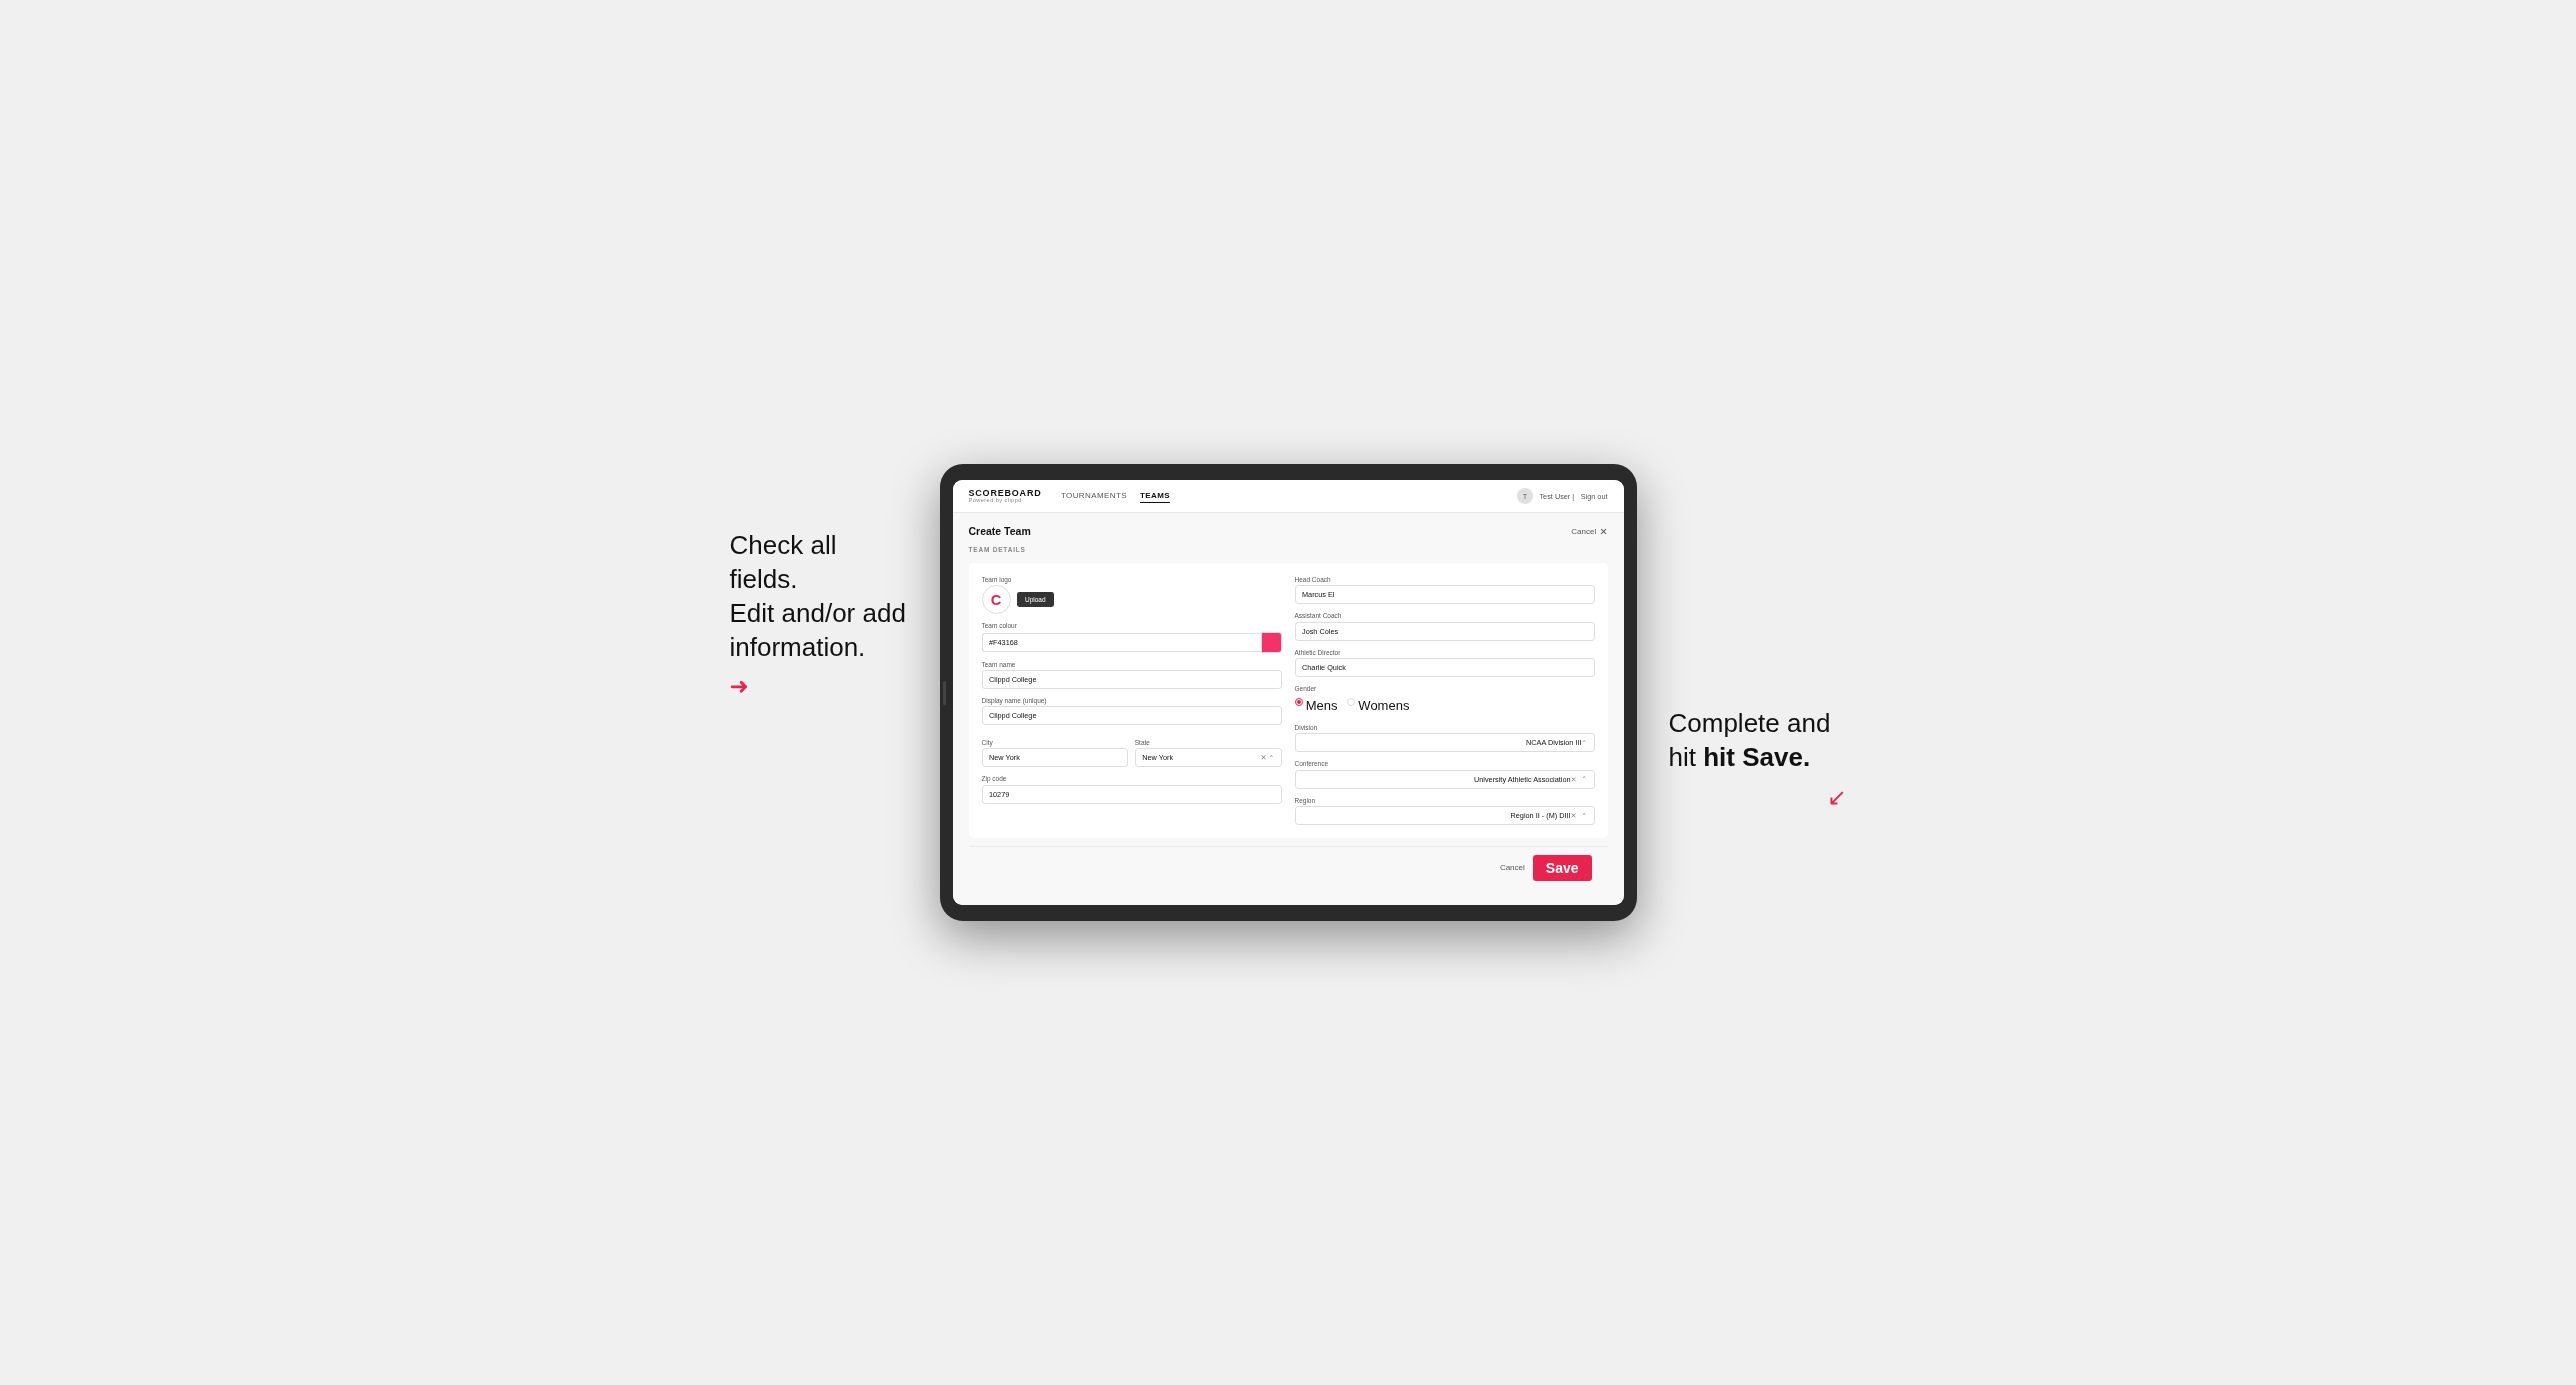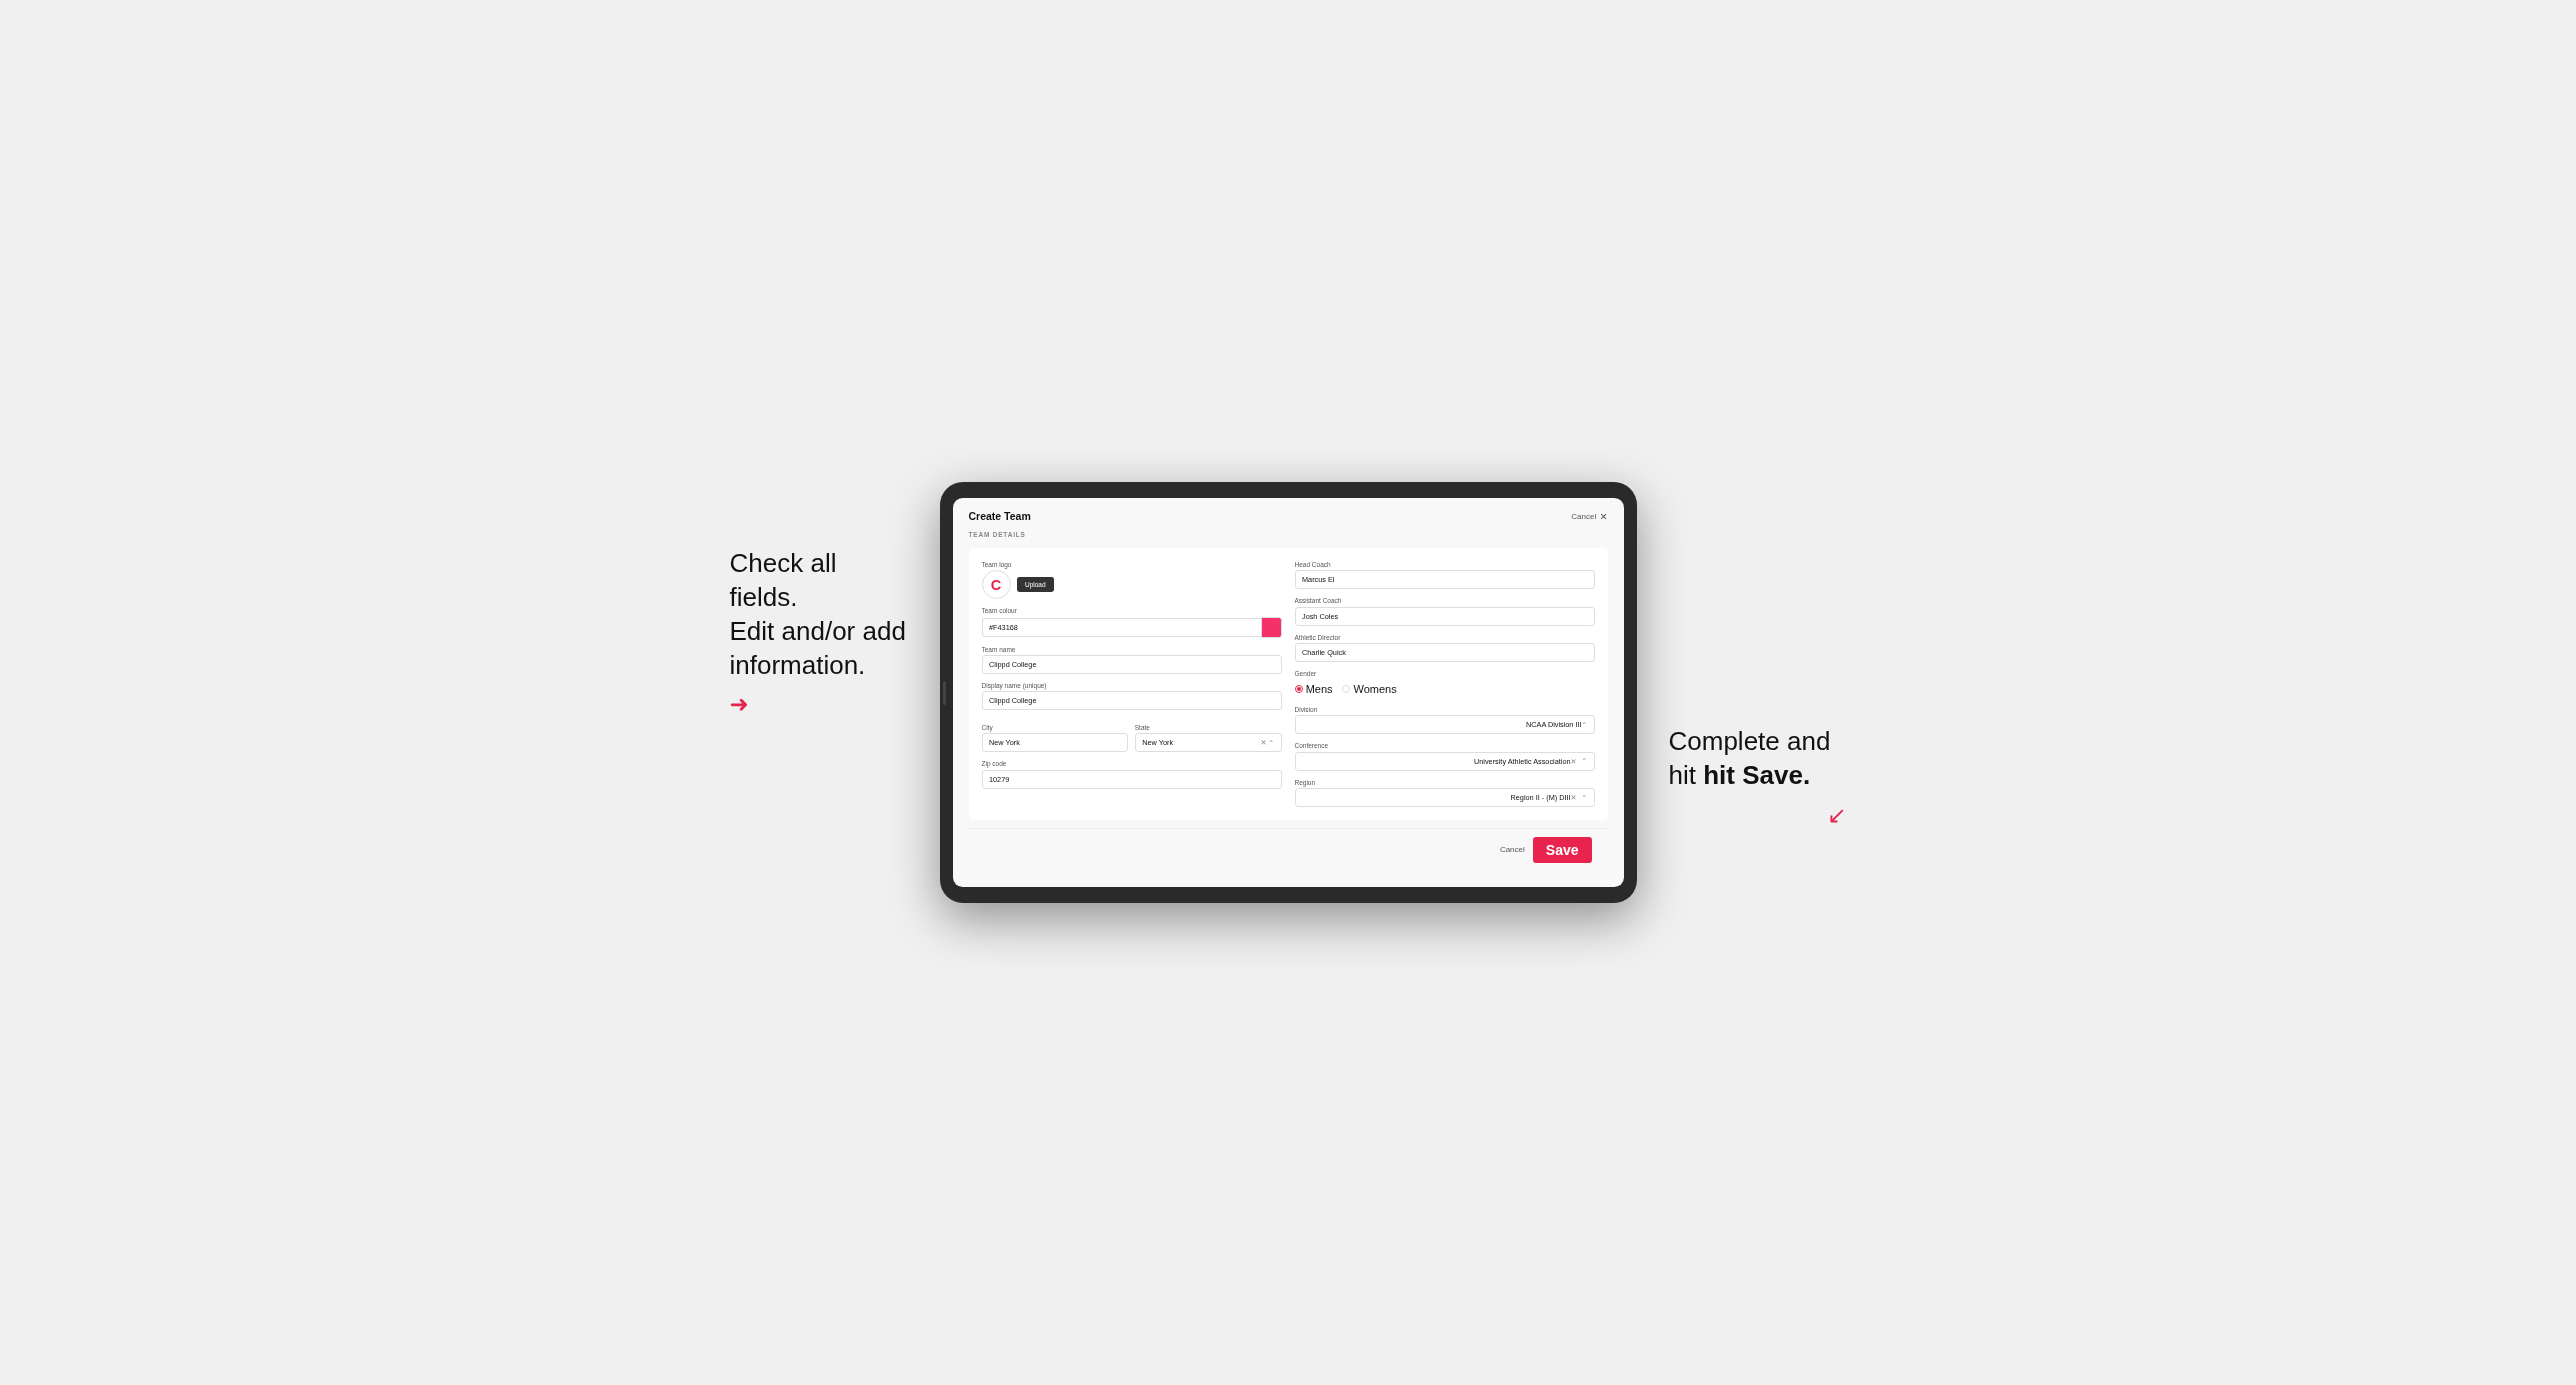--- a/index.html
+++ b/index.html
@@ -312,23 +312,22 @@
     
     .gender-row {
       display: flex;
       gap: 9.7px;
       align-items: center;
       padding: 3.2px 0;
     }
 
     .radio-item {
       display: flex;
-      align-items: center;
       gap: 3.2px;
-      font-size: 11px;
+      font-size: 13px;
       color: #111;
     }
 
     .radio-dot {
       width: 8px;
       height: 8px;
       border-radius: 50%;
       border: 1.2px solid #ddd;
       background: #fff;
       position: relative;
@@ -439,20 +438,35 @@
     <span>Check all fields.</span><br>
     <span>Edit and/or add</span><br>
     <span>information.</span>
     <span class="arrow-indicator">➜</span>
   </div>
 
   <div class="tablet-frame">
     <div class="tablet-side-btn"></div>
     <div class="tablet-screen">
 
+      <nav class="navbar">
+        <div class="nav-logo">
+          <span class="logo-main">SCOREBOARD</span>
+          <span class="logo-sub">Powered by clippd</span>
+        </div>
+        <div class="nav-links">
+          <a class="nav-link">TOURNAMENTS</a>
+          <a class="nav-link active">TEAMS</a>
+        </div>
+        <div class="nav-user">
+          <div class="user-avatar">T</div>
+          <span>Test User |</span>
+          <a style="color:#555;text-decoration:none;font-size:7.3px;">Sign out</a>
+        </div>
+      </nav>
 
       <div class="main-content">
 
         <div class="page-header">
           <span class="page-title">Create Team</span>
           <div class="cancel-link">
             <span>Cancel</span>
             <span class="cancel-x">✕</span>
           </div>
         </div>

